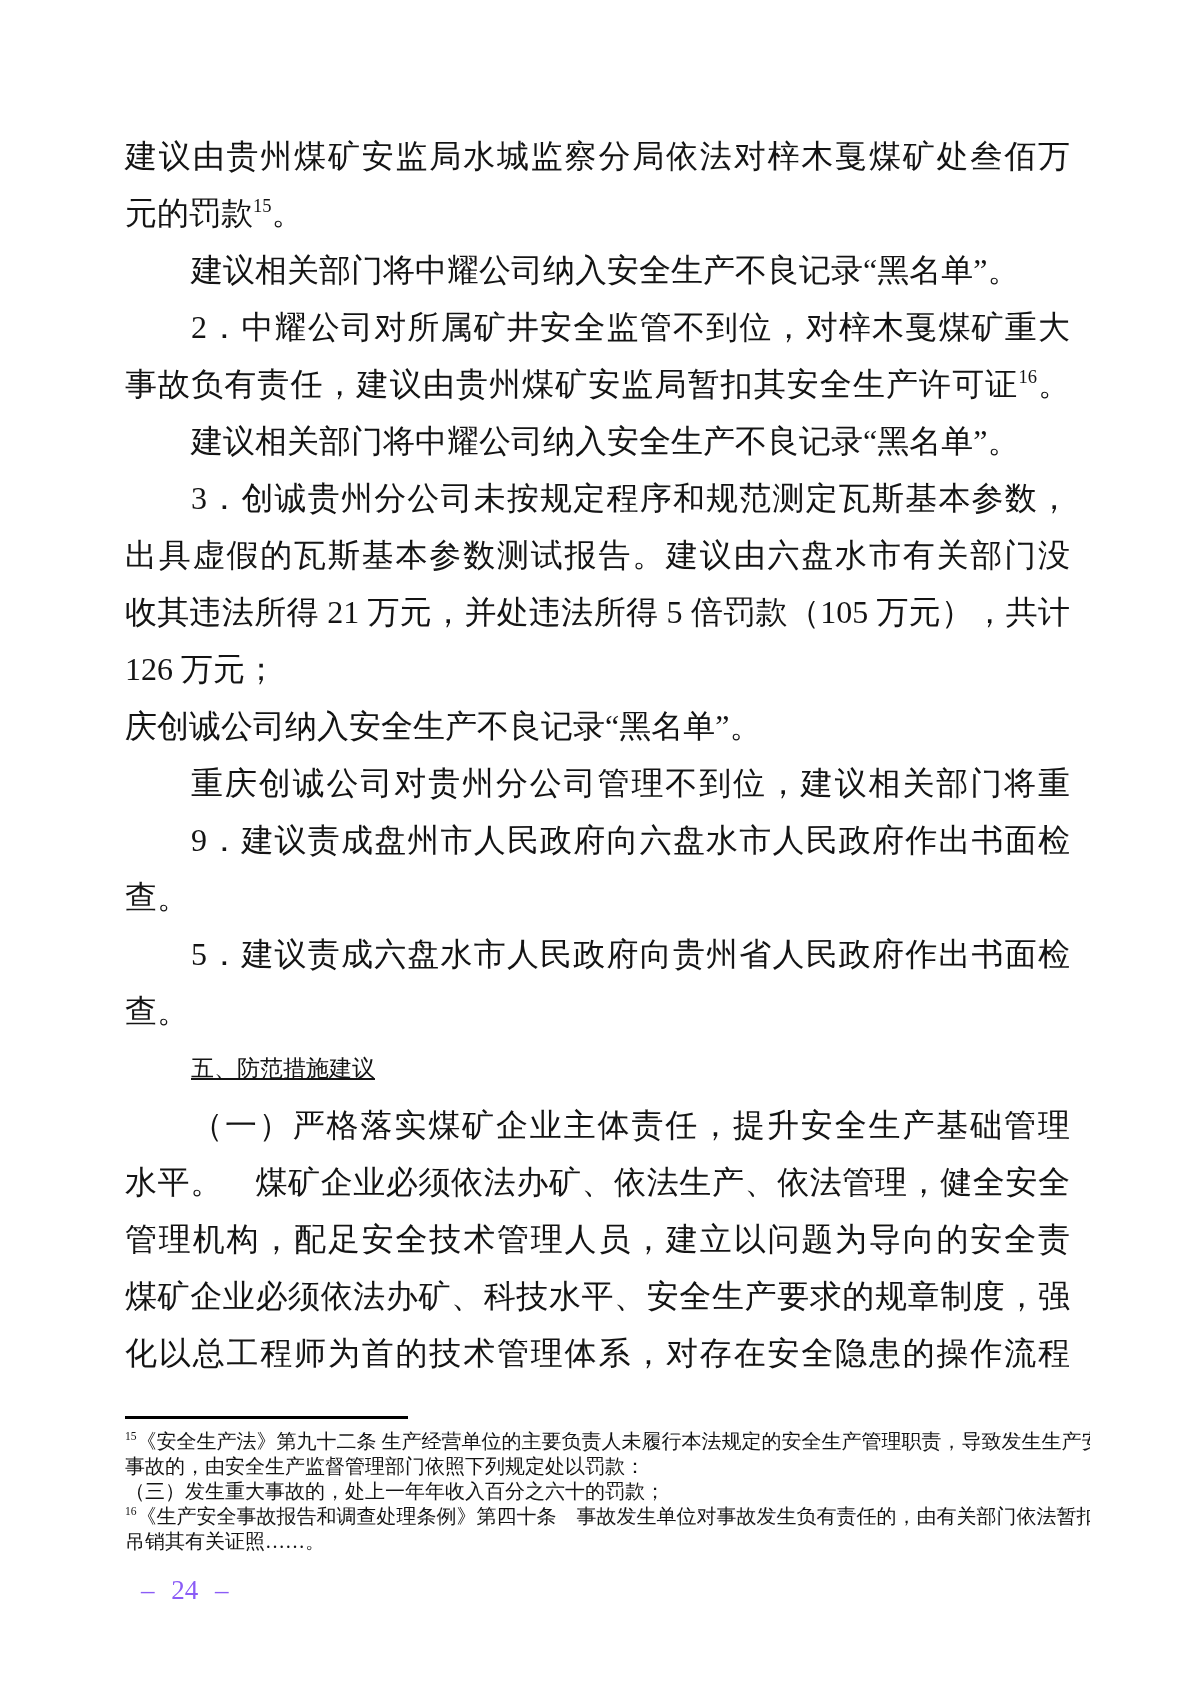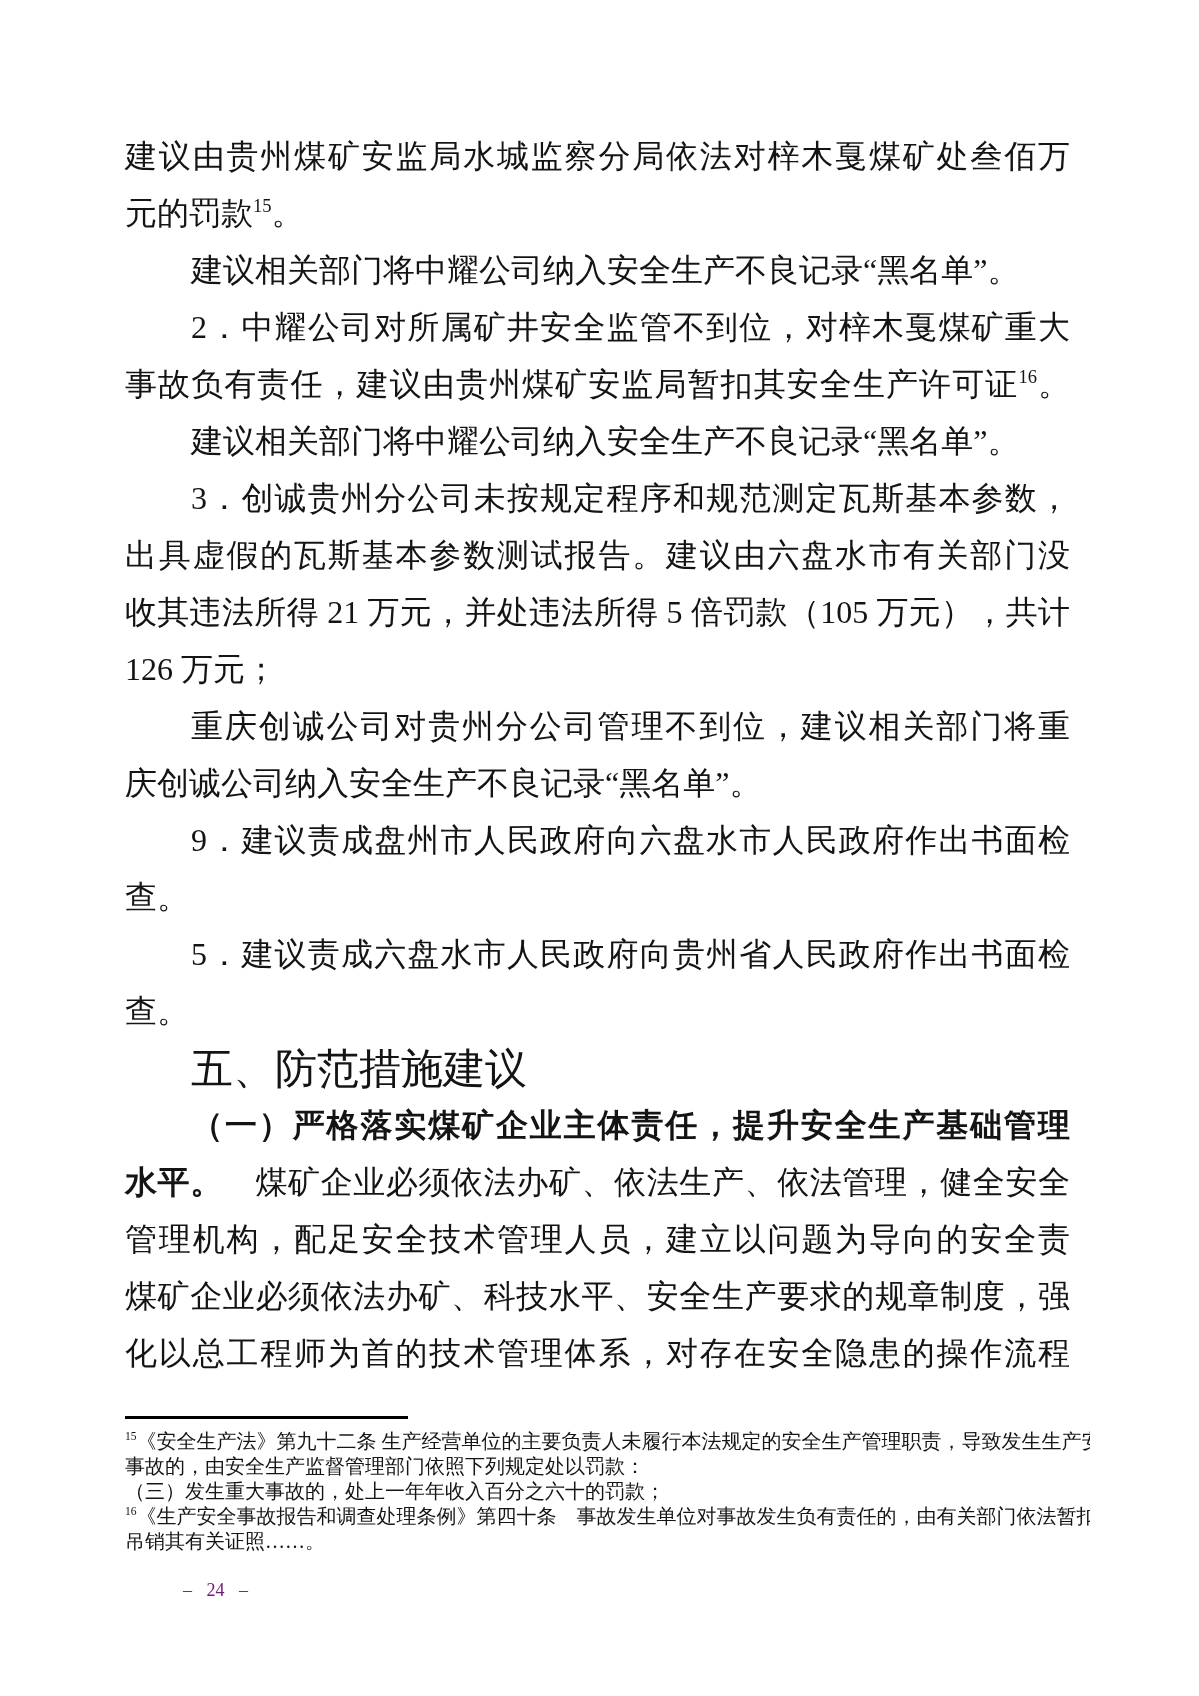--- a/index.html
+++ b/index.html
@@ -32,23 +32,24 @@
   }
   .line.indent { text-indent: 66px; }
   .line.fill {
     text-align: justify;
     text-align-last: justify;
     text-justify: inter-character;
   }
   .line.heading {
     font-family: "Liberation Sans", "DejaVu Sans", sans-serif;
     font-weight: 700;
-    font-size: 42px;
+    font-size: 23px;
+    text-decoration: underline;
   }
-  .seg.kaiti { font-weight: 700; }
+  .seg.kaiti { font-weight: 400; }
   .seg.normal { font-weight: 400; }
   sup.seg, .footnotes sup {
     font-size: 0.58em;
     line-height: 0;
     vertical-align: super;
   }
   .footnote-sep {
     position: absolute;
     left: 125px;
     top: 1416px;
@@ -66,44 +67,43 @@
     height: 25px;
     line-height: 25px;
     font-size: 20px;
     white-space: nowrap;
     overflow: hidden;
   }
   .page-number {
     position: absolute;
     left: 141px;
     top: 1574px;
-    font-size: 18px;
+    font-size: 27px;
     line-height: 32px;
     word-spacing: 10px;
-    color: #701a75;
-    margin-left: 42px;
+    color: #8b5cf6;
   }
 </style>
 </head>
 <body>
 
 <div class="page">
   <div class="content">
       <div class="line fill"><span class="seg normal">建议由贵州煤矿安监局水城监察分局依法对梓木戛煤矿处叁佰万</span></div>
       <div class="line"><span class="seg normal">元的罚款</span><sup class="seg sup">15</sup><span class="seg normal">。</span></div>
       <div class="line indent"><span class="seg normal">建议相关部门将中耀公司纳入安全生产不良记录“黑名单”。</span></div>
       <div class="line indent fill"><span class="seg normal">2．中耀公司对所属矿井安全监管不到位，对梓木戛煤矿重大</span></div>
       <div class="line fill"><span class="seg normal">事故负有责任，建议由贵州煤矿安监局暂扣其安全生产许可证</span><sup class="seg sup">16</sup><span class="seg normal">。</span></div>
       <div class="line indent"><span class="seg normal">建议相关部门将中耀公司纳入安全生产不良记录“黑名单”。</span></div>
       <div class="line indent fill"><span class="seg normal">3．创诚贵州分公司未按规定程序和规范测定瓦斯基本参数，</span></div>
       <div class="line fill"><span class="seg normal">出具虚假的瓦斯基本参数测试报告。建议由六盘水市有关部门没</span></div>
       <div class="line fill"><span class="seg normal">收其违法所得 21 万元，并处违法所得 5 倍罚款（105 万元），共计</span></div>
       <div class="line"><span class="seg normal">126 万元；</span></div>
+      <div class="line"><span class="seg normal">庆创诚公司纳入安全生产不良记录“黑名单”。</span></div>
       <div class="line indent fill"><span class="seg normal">重庆创诚公司对贵州分公司管理不到位，建议相关部门将重</span></div>
-      <div class="line"><span class="seg normal">庆创诚公司纳入安全生产不良记录“黑名单”。</span></div>
       <div class="line indent fill"><span class="seg normal">9．建议责成盘州市人民政府向六盘水市人民政府作出书面检</span></div>
       <div class="line"><span class="seg normal">查。</span></div>
       <div class="line indent fill"><span class="seg normal">5．建议责成六盘水市人民政府向贵州省人民政府作出书面检</span></div>
       <div class="line"><span class="seg normal">查。</span></div>
       <div class="line indent heading"><span class="seg normal">五、防范措施建议</span></div>
       <div class="line indent fill"><span class="seg kaiti">（一）严格落实煤矿企业主体责任，提升安全生产基础管理</span></div>
       <div class="line fill"><span class="seg kaiti">水平。</span><span class="seg normal">　煤矿企业必须依法办矿、依法生产、依法管理，健全安全</span></div>
       <div class="line fill"><span class="seg normal">管理机构，配足安全技术管理人员，建立以问题为导向的安全责</span></div>
       <div class="line fill"><span class="seg normal">煤矿企业必须依法办矿、科技水平、安全生产要求的规章制度，强</span></div>
       <div class="line fill"><span class="seg normal">化以总工程师为首的技术管理体系，对存在安全隐患的操作流程</span></div>

